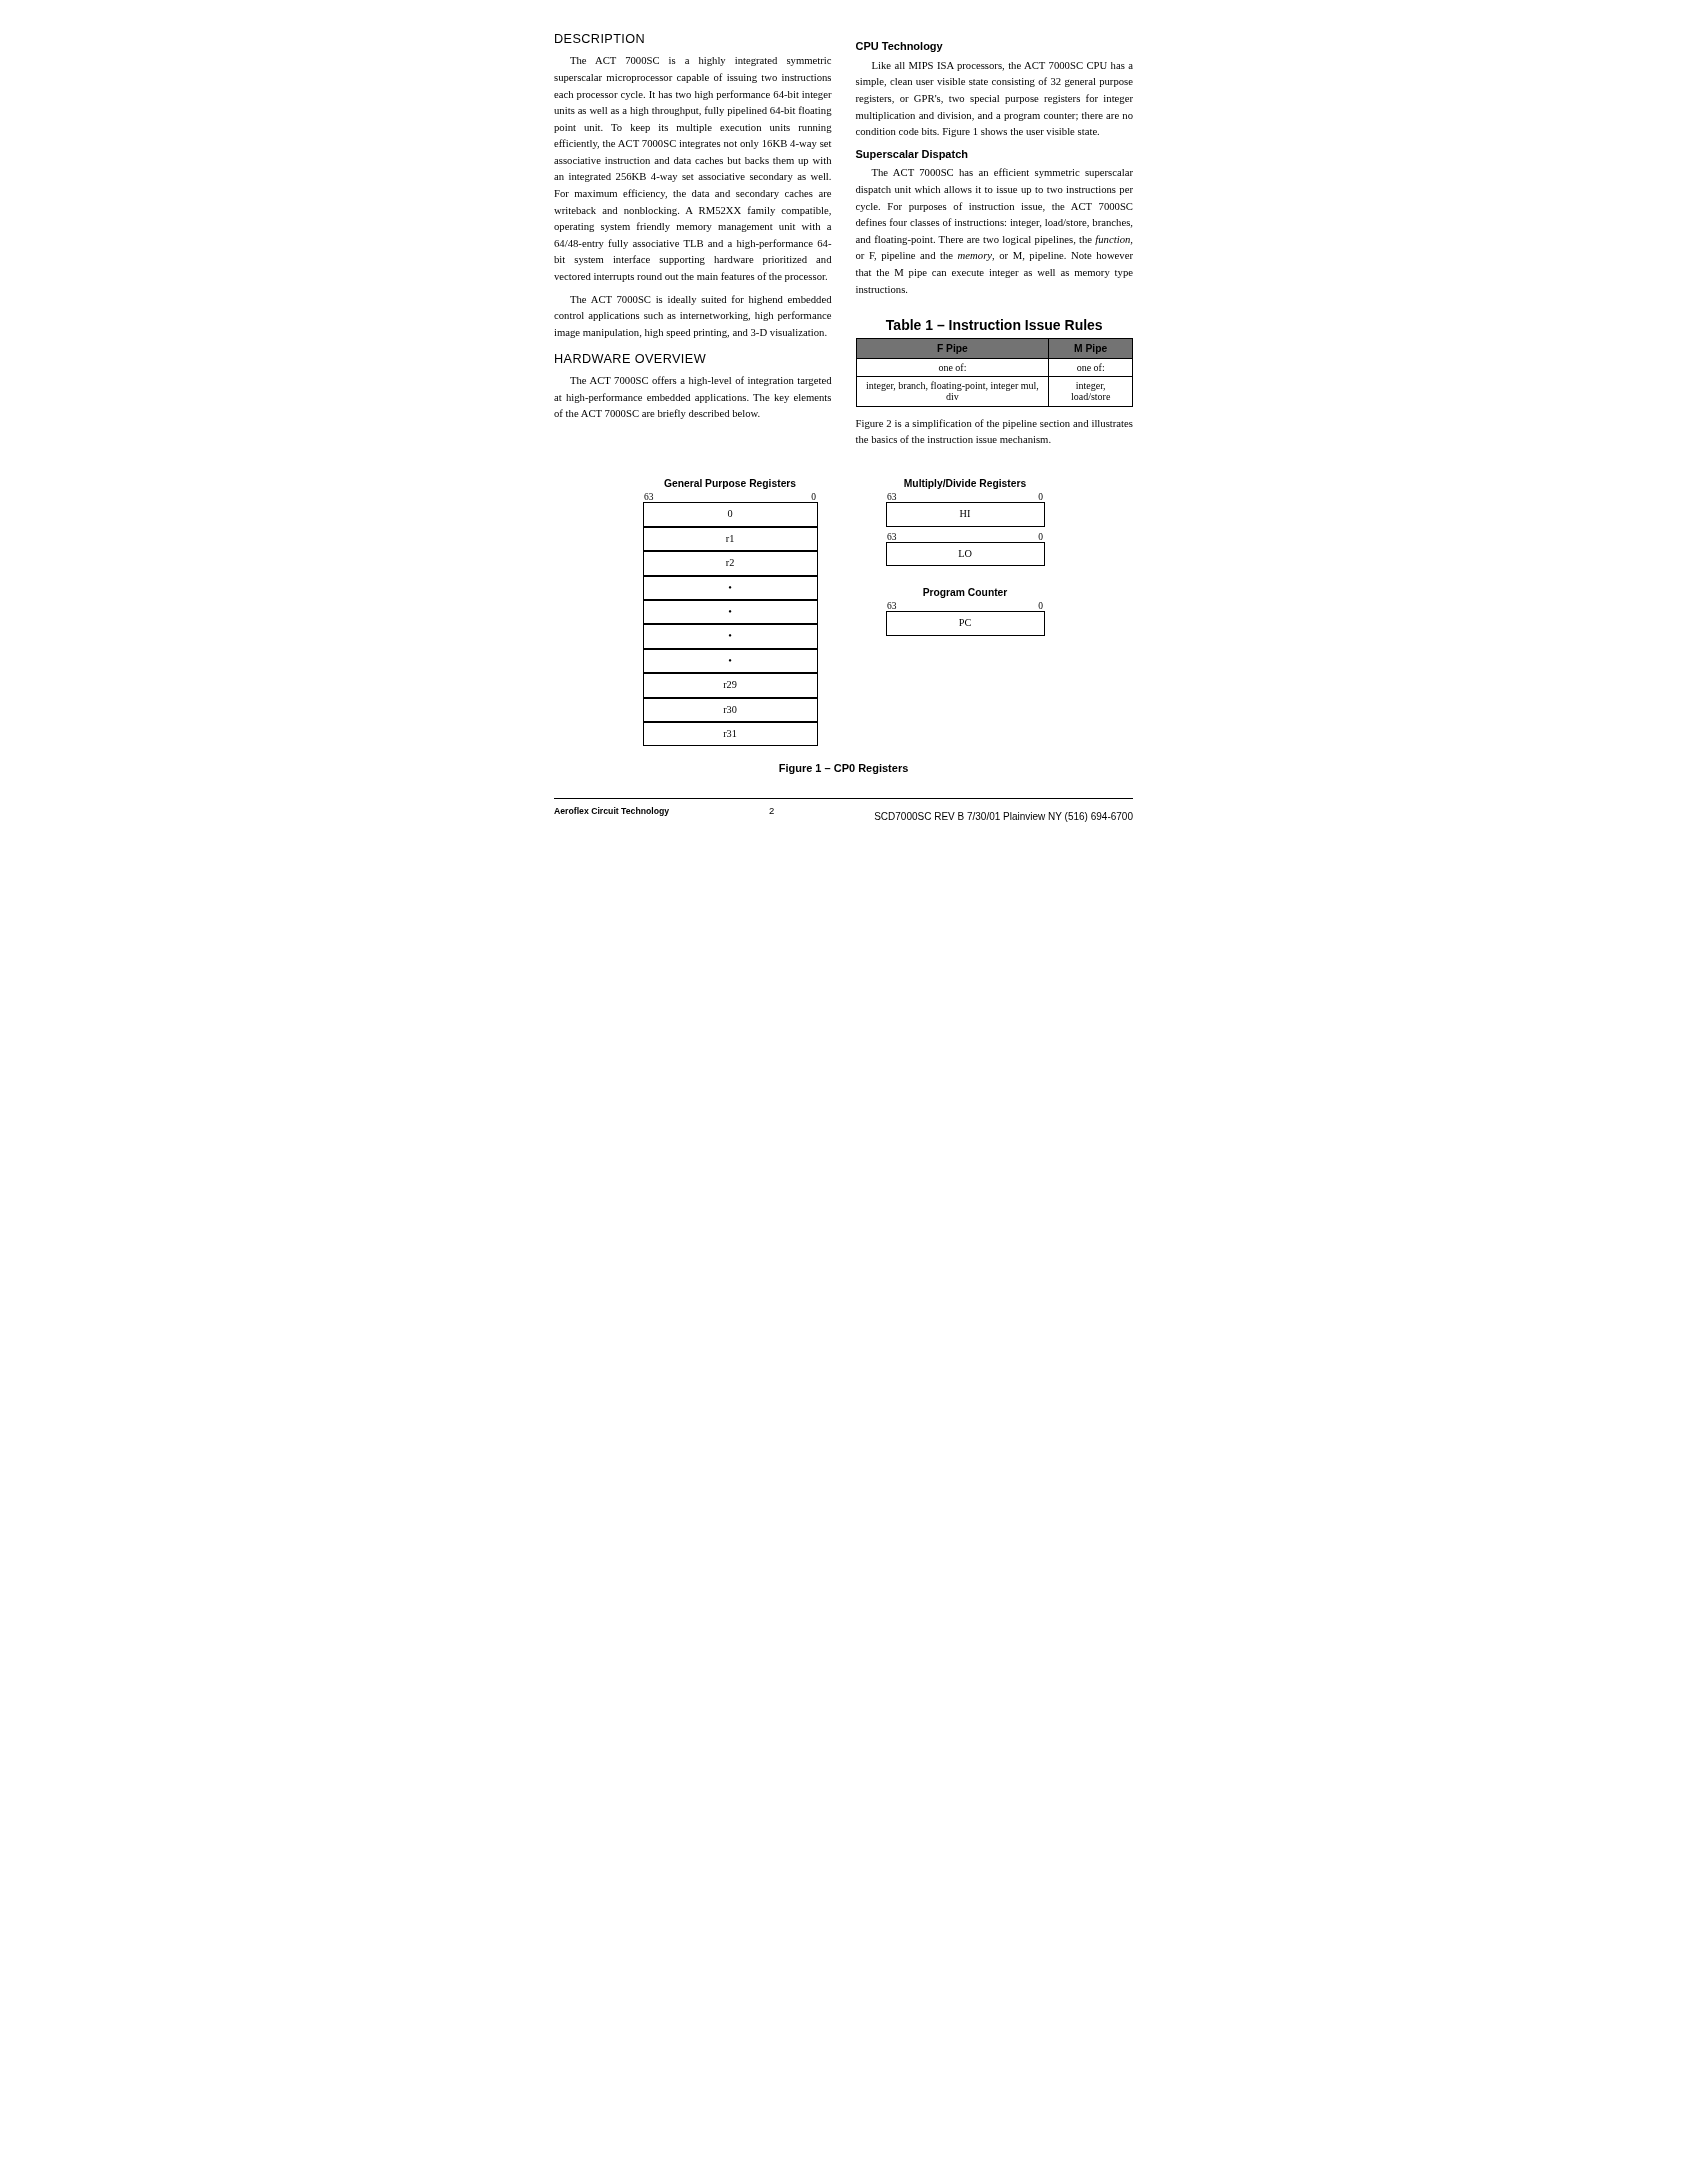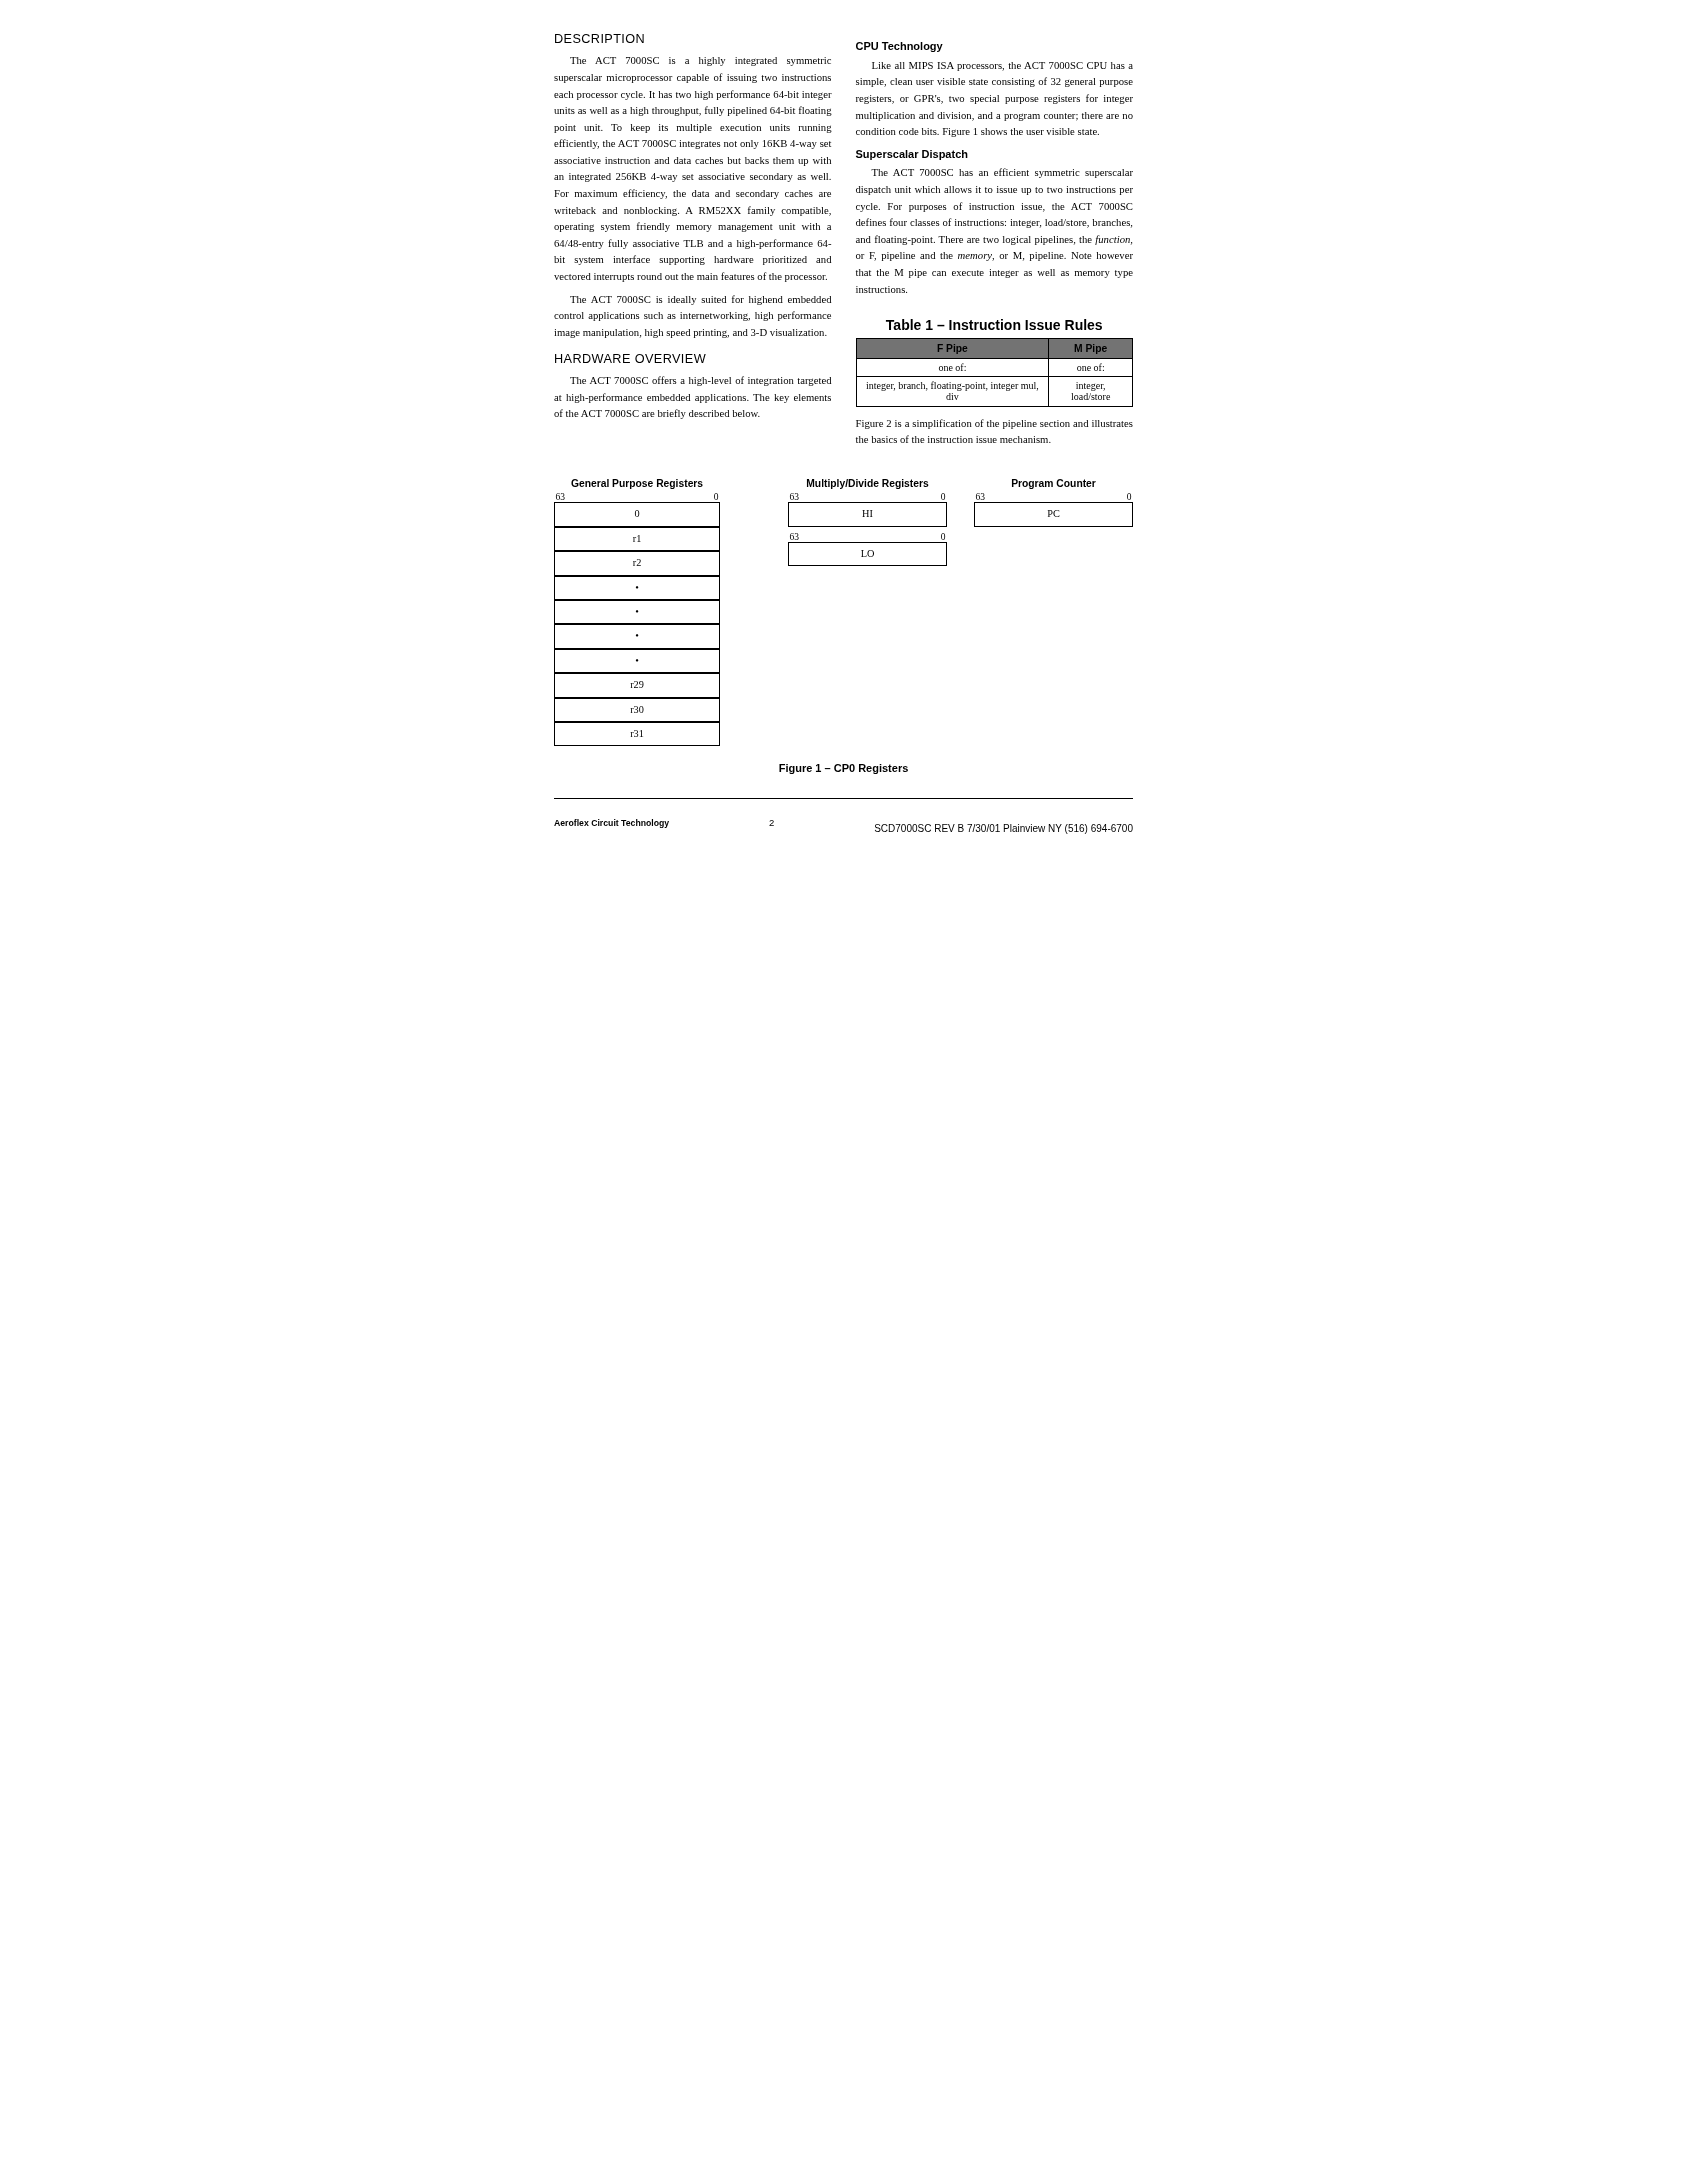--- a/index.html
+++ b/index.html
@@ -152,21 +152,21 @@
       margin-bottom: 8px;
     }
 
     
     .footer {
       border-top: 0.8px solid #000;
       display: flex;
       justify-content: space-between;
       align-items: center;
       margin-top: 24px;
-      padding-top: 12px;
+      padding-top: 0;
       font-size: 8.7px;
       font-family: Arial, Helvetica, sans-serif;
     }
 
     .footer-left { font-weight: bold; font-size: 8.7px; }
     .footer-center { font-size: 9.5px; }
     .footer-right { font-size: 10px; margin-top: 12px; }
 
     em { font-style: italic; }
 
@@ -274,21 +274,21 @@
         <div class="register-box">r29</div>
       </div>
       <div class="register-row">
         <div class="register-box">r30</div>
       </div>
       <div class="register-row">
         <div class="register-box">r31</div>
       </div>
     </div>
 
-    <div style="display:flex; flex-direction:row; gap:27px; margin-left:52px;">
+    <div style="display:flex; flex-direction:column; gap:21px; margin-left:52px;">
 
       <div class="diagram-group" style="width:159px;">
         <div class="diagram-label">Multiply/Divide Registers</div>
 
         <div class="bit-labels">
           <span>63</span>
           <span>0</span>
         </div>
         <div class="register-row">
           <div class="register-box">HI</div>

